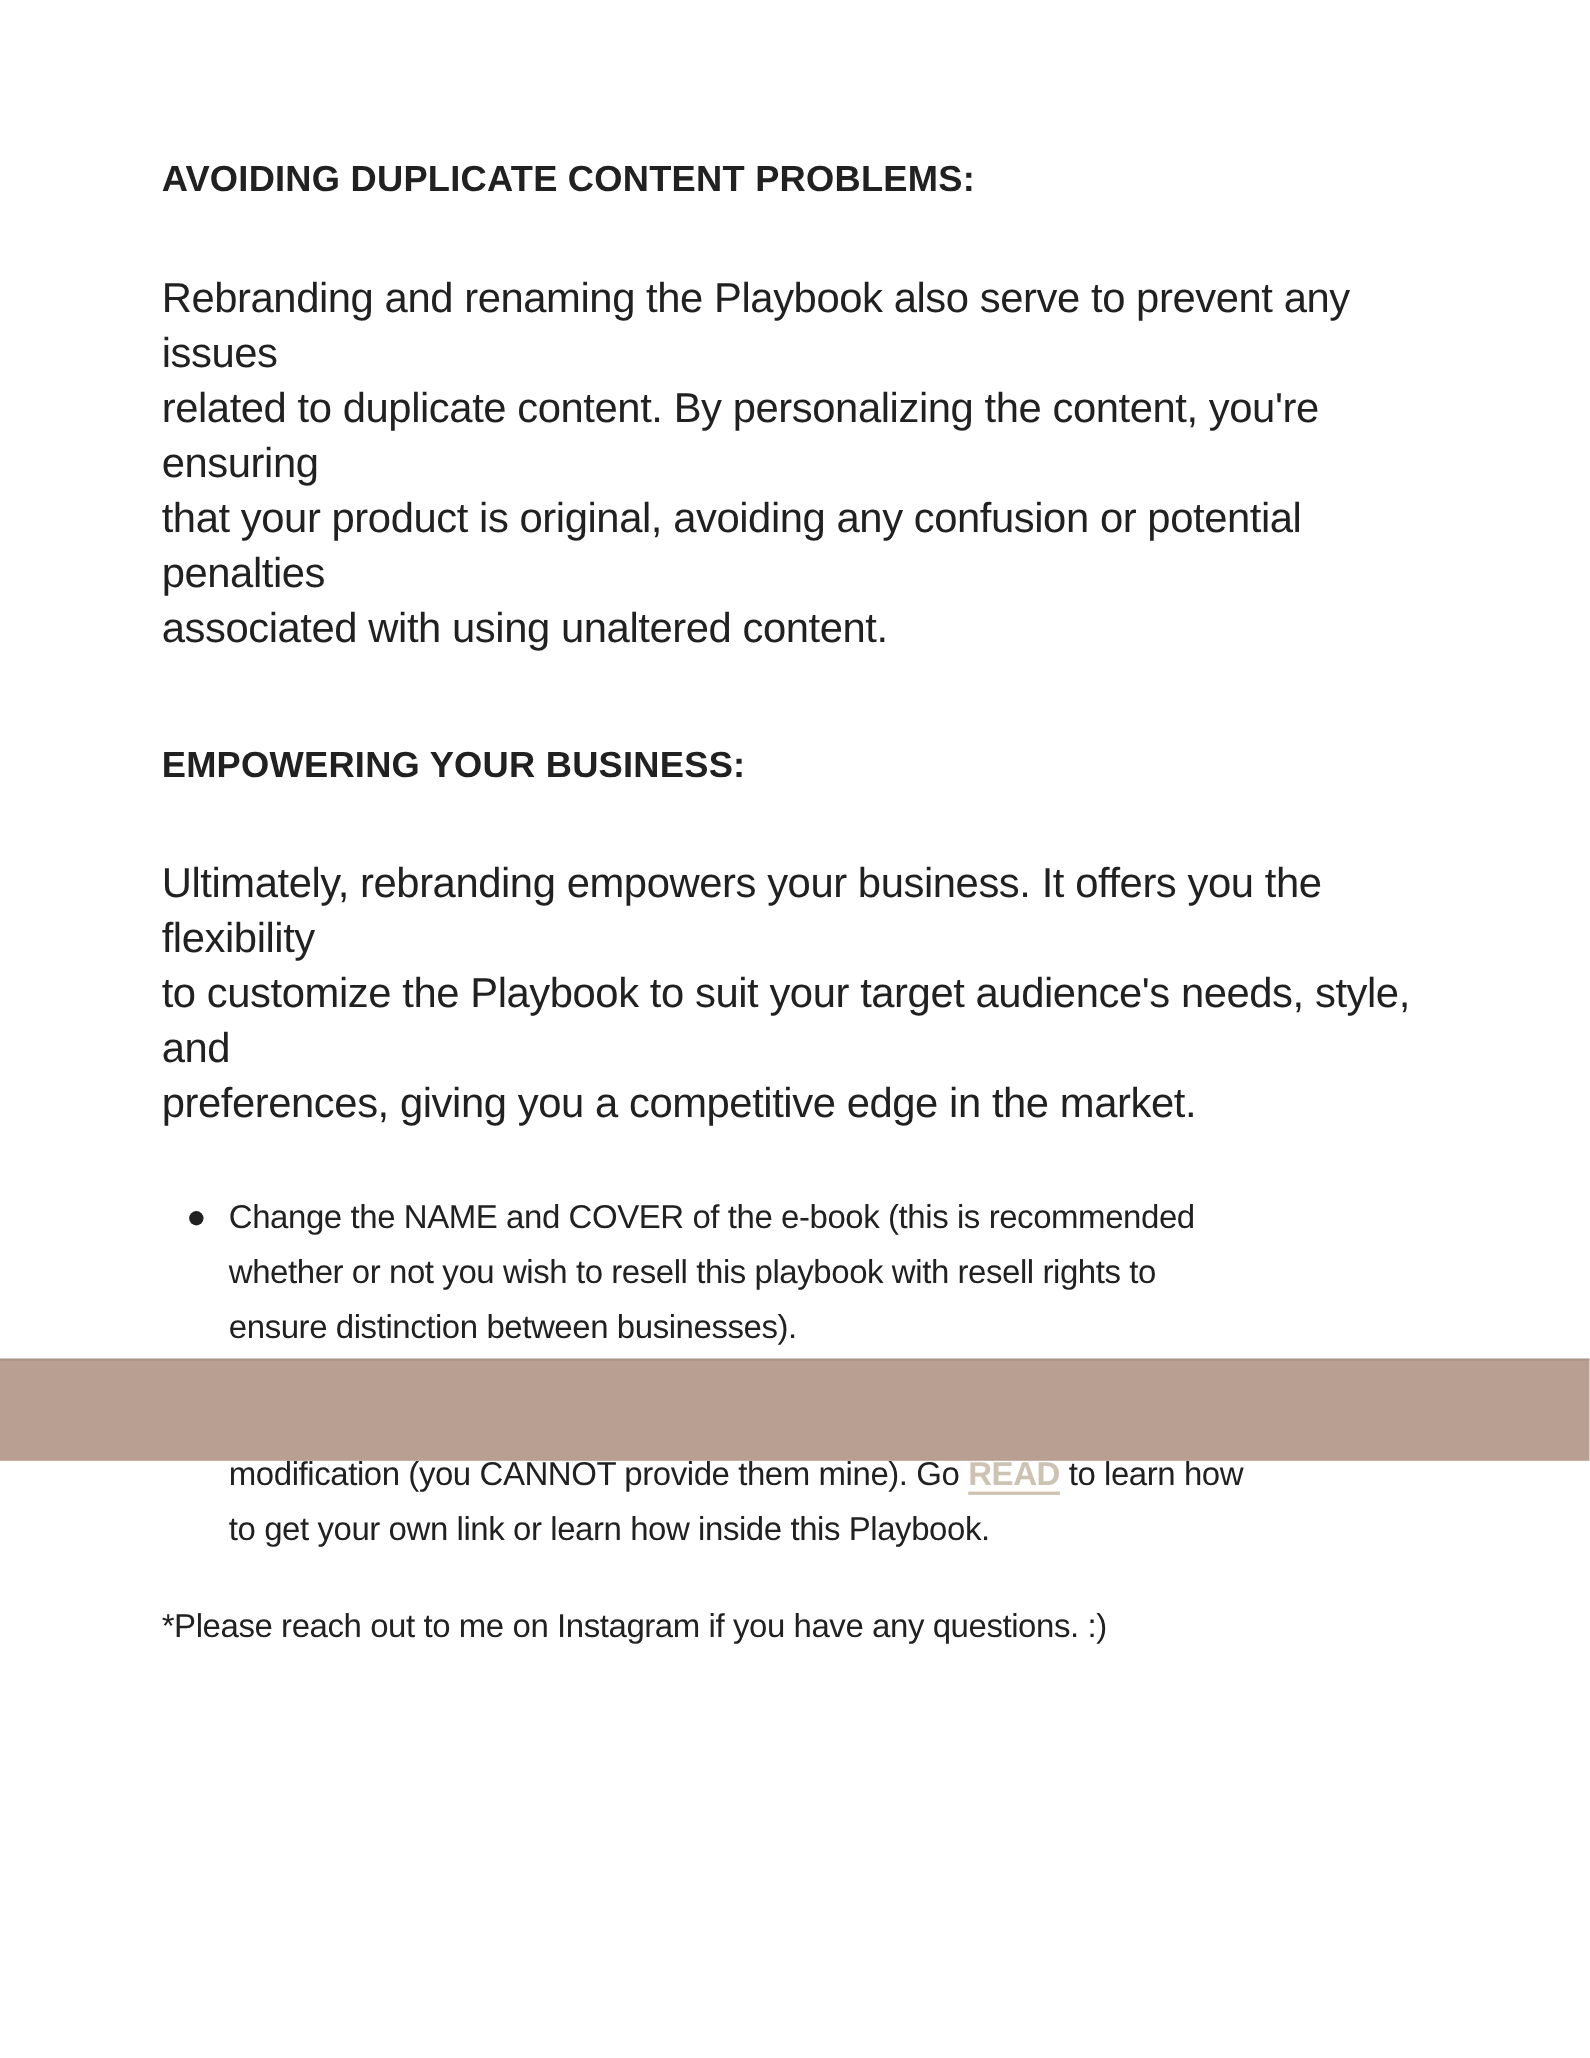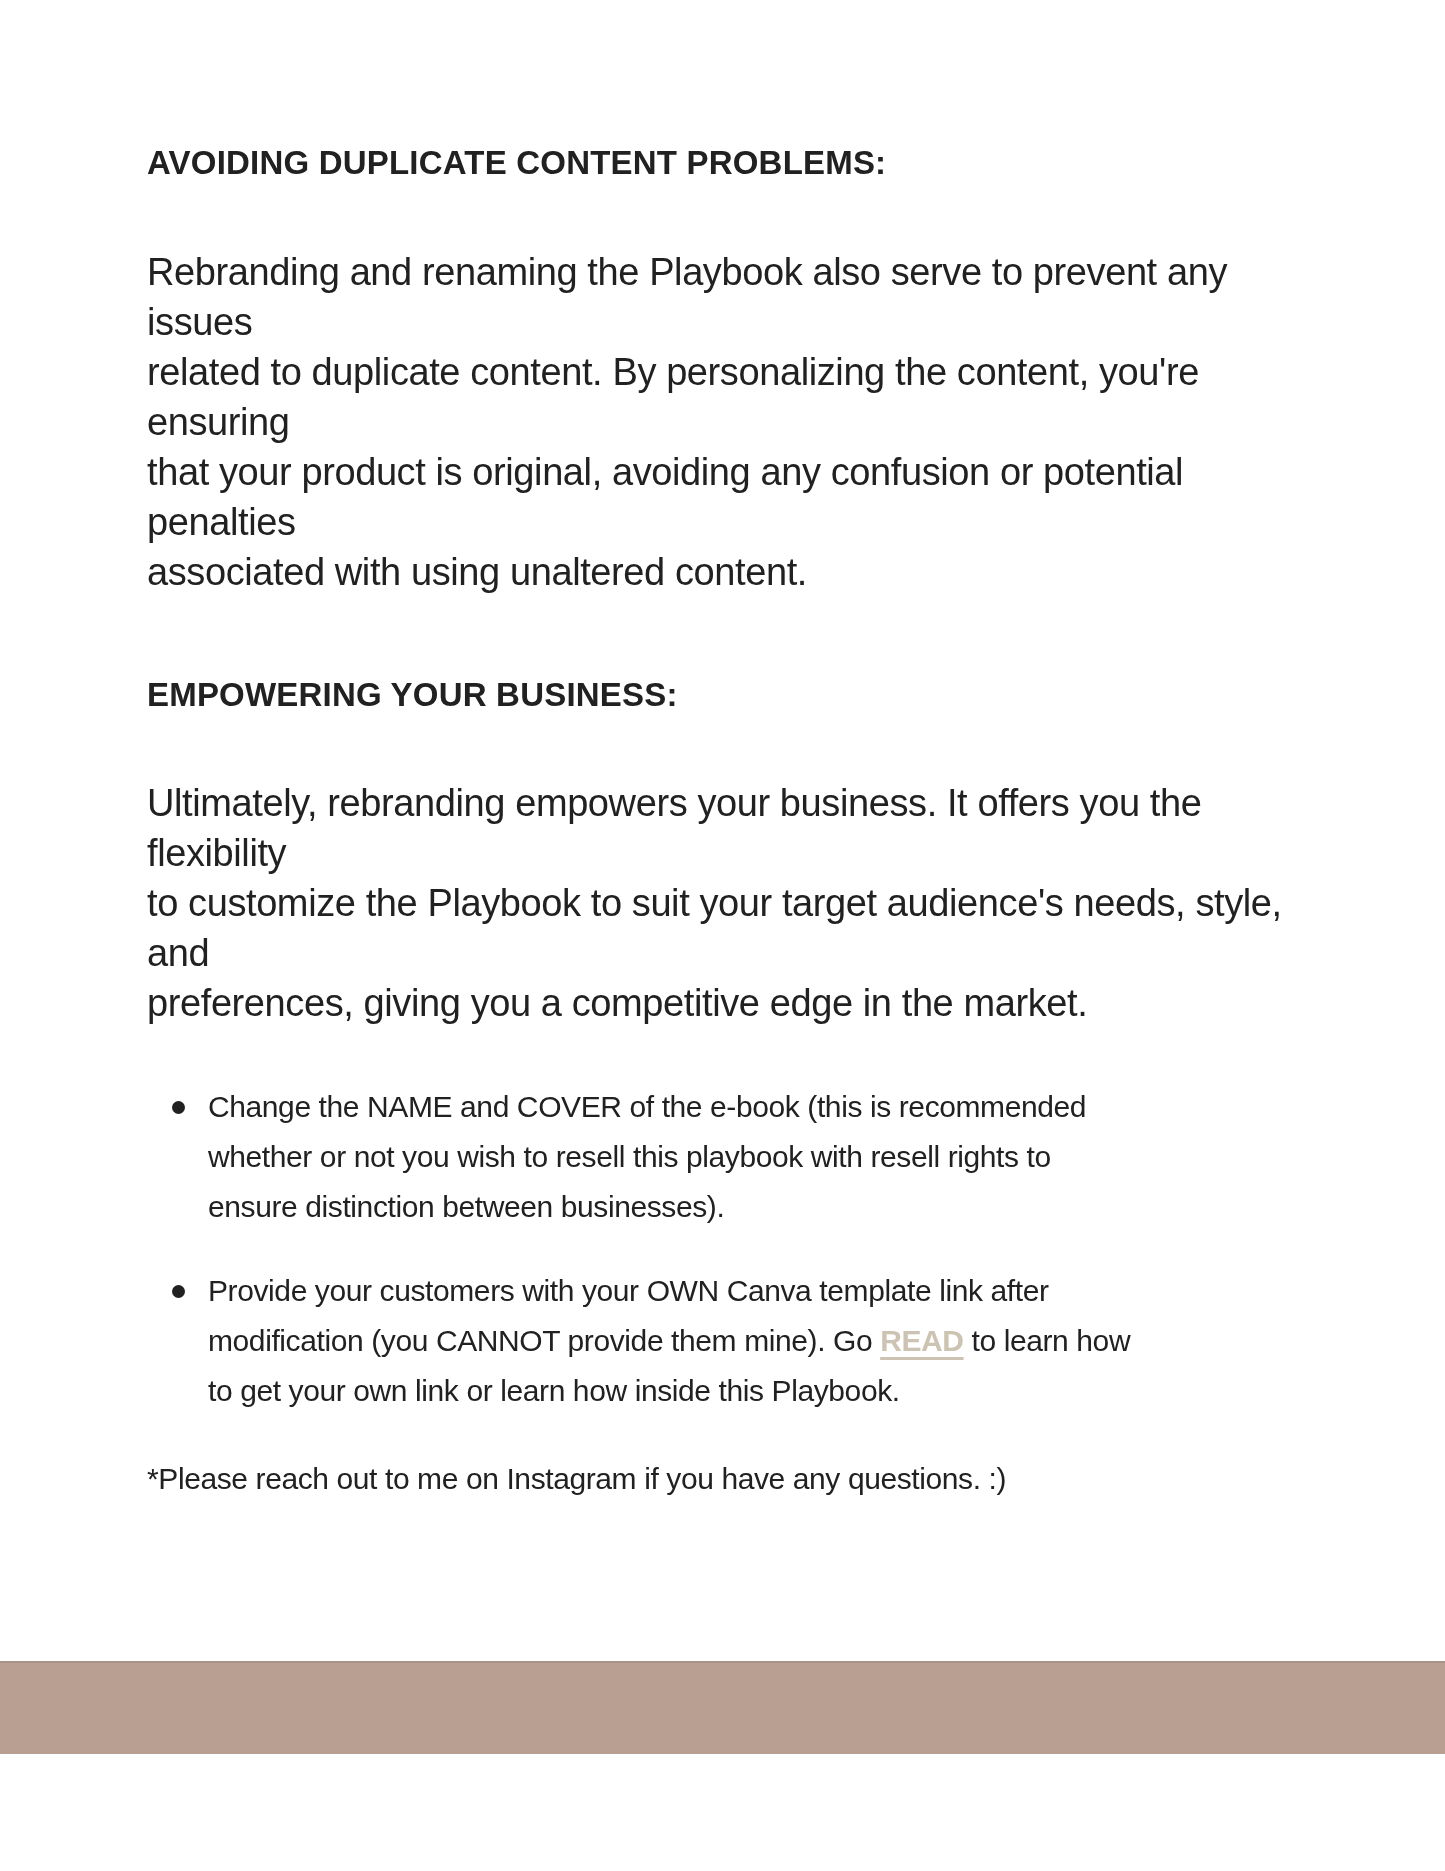--- a/index.html
+++ b/index.html
@@ -13,21 +13,21 @@
   body{
     width:1445px;height:1871px;
     background:var(--bg);
     font-family:"Liberation Sans", sans-serif;
     color:var(--text);
     overflow:hidden;
     position:relative;
   }
   .page{
     box-sizing:border-box;
-    width:1445px;height:1754px;
+    width:1445px;height:1328px;
     padding:143px 110px 0 147px;
     position:relative;
   }
   .section-heading{
     font-size:33px;
     font-weight:bold;
     line-height:1.2;
     letter-spacing:0.2px;
     margin:0;
     color:var(--text);

